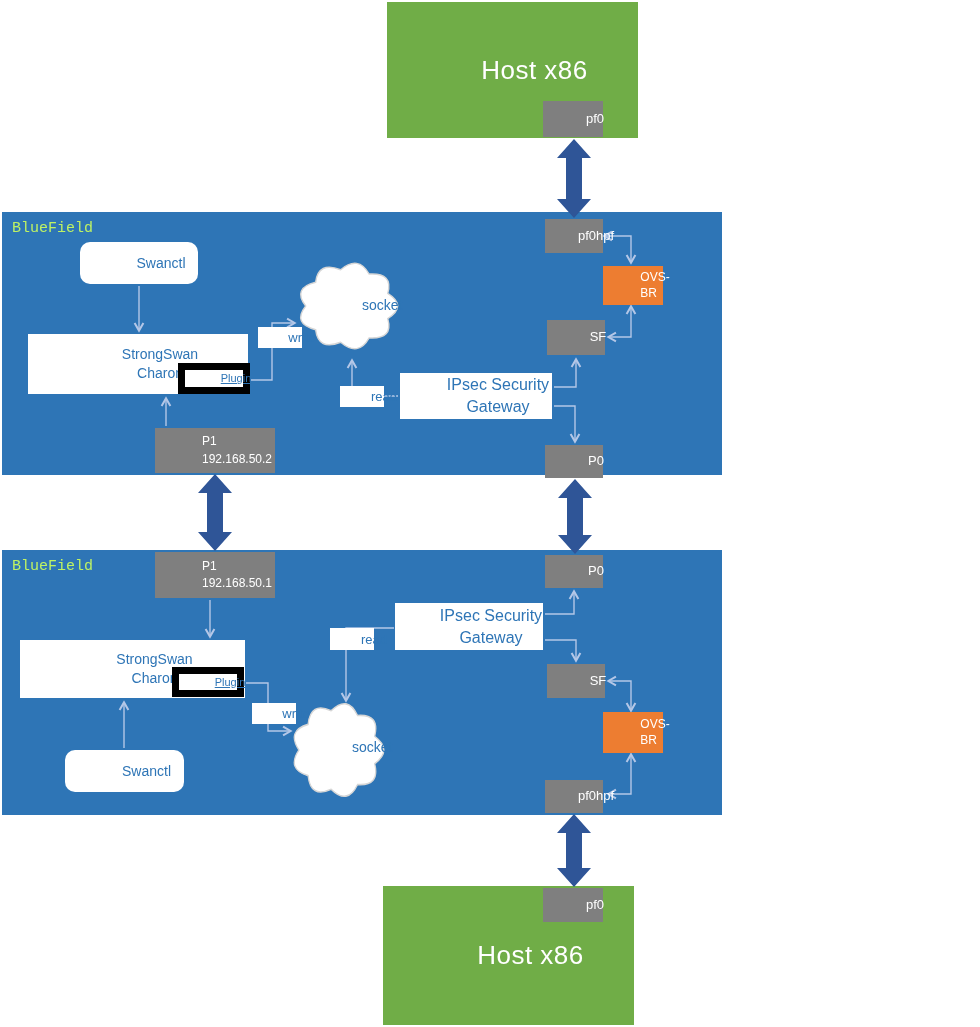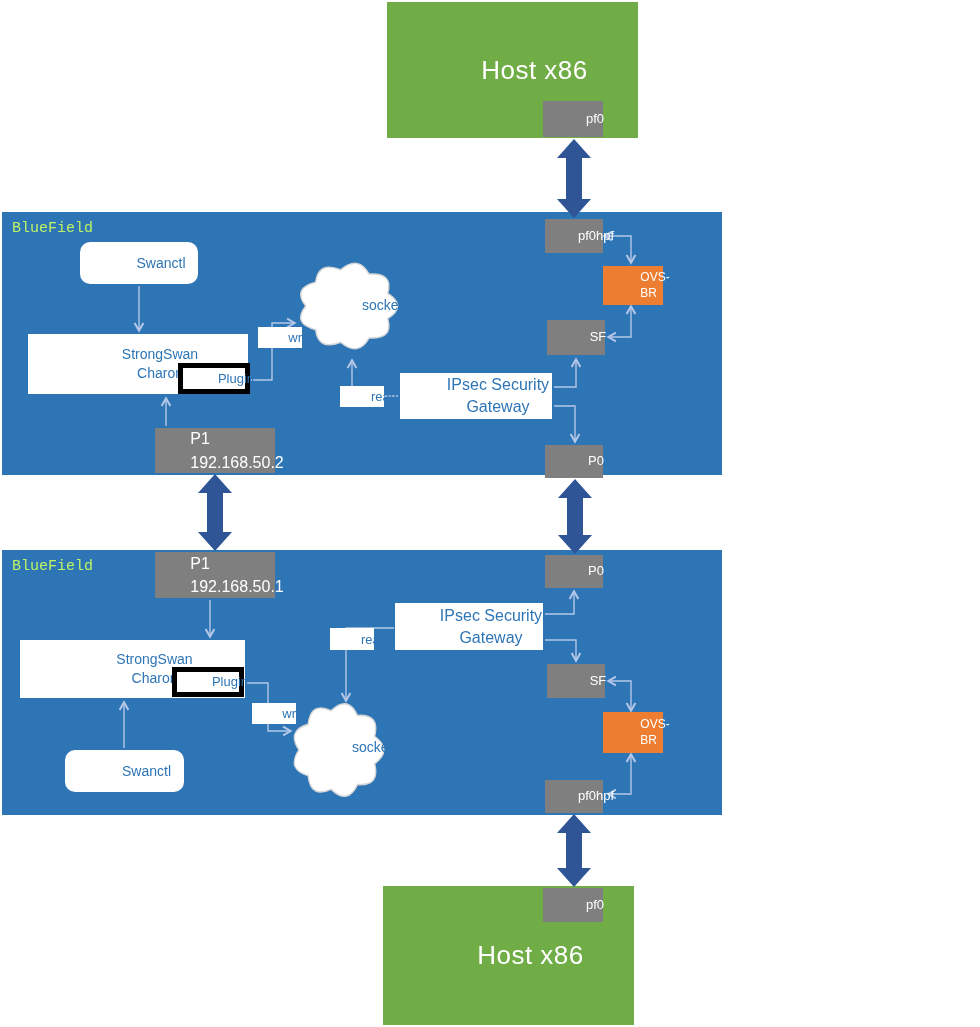--- a/index.html
+++ b/index.html
@@ -12,34 +12,34 @@
   .host-title { color:#ffffff; font-size:26px; letter-spacing:0.5px; }
   .bluefield { background:var(--bluefield-blue,#2E75B6); }
   .bf-label { position:absolute; left:10px; top:8px; color:#bef264; font-size:15px;font-family:Liberation Mono, monospace; }
   .node { z-index:2; }
   .layer { position:absolute; left:0; top:0; z-index:1; pointer-events:none; }
   .gray-node {
     background:var(--node-gray,#7F7F7F); color:#ffffff;
     display:flex; align-items:center; justify-content:center;
     font-size:13px; white-space:pre-line; line-height:1.3;
   }
-  .small { font-size:16px; line-height:1.45; }
+  .small { font-size:12px; line-height:1.45; }
   .orange-node {
     background:var(--ovs-orange,#ED7D31); color:#ffffff;
     display:flex; align-items:center; justify-content:center;
     font-size:12px; white-space:pre-line; line-height:1.3;
   }
   .white-node {
     background:#ffffff; color:var(--label-blue,#2E75B6);
     display:flex; align-items:center; justify-content:center;
     font-size:14px; text-align:center; white-space:pre-line; line-height:1.35;
   }
   .gateway { font-size:16px; }
   .rounded { border-radius:10px; }
-  .plugin { border:5px solid #000000; font-size:13px; }
+  .plugin { border:7px solid #000000; font-size:11px;text-decoration:underline; }
   .tag {
     background:#ffffff; color:var(--label-blue,#2E75B6); font-size:13px;
     display:flex; align-items:center; justify-content:center;
   }
   .socket-label { color:var(--label-blue,#2E75B6); font-size:14px; text-align:right; z-index:2; }
   .conn { fill:none; stroke:var(--connector,#B4C7E7); stroke-width:1.4; }
   .conn-head { stroke:var(--connector,#B4C7E7); fill:none; }
   .thick { fill:var(--thick-arrow,#2F5597); }
   .cloud { fill:#ffffff; stroke:#D6D6D6; stroke-width:1.5; }
 </style>

